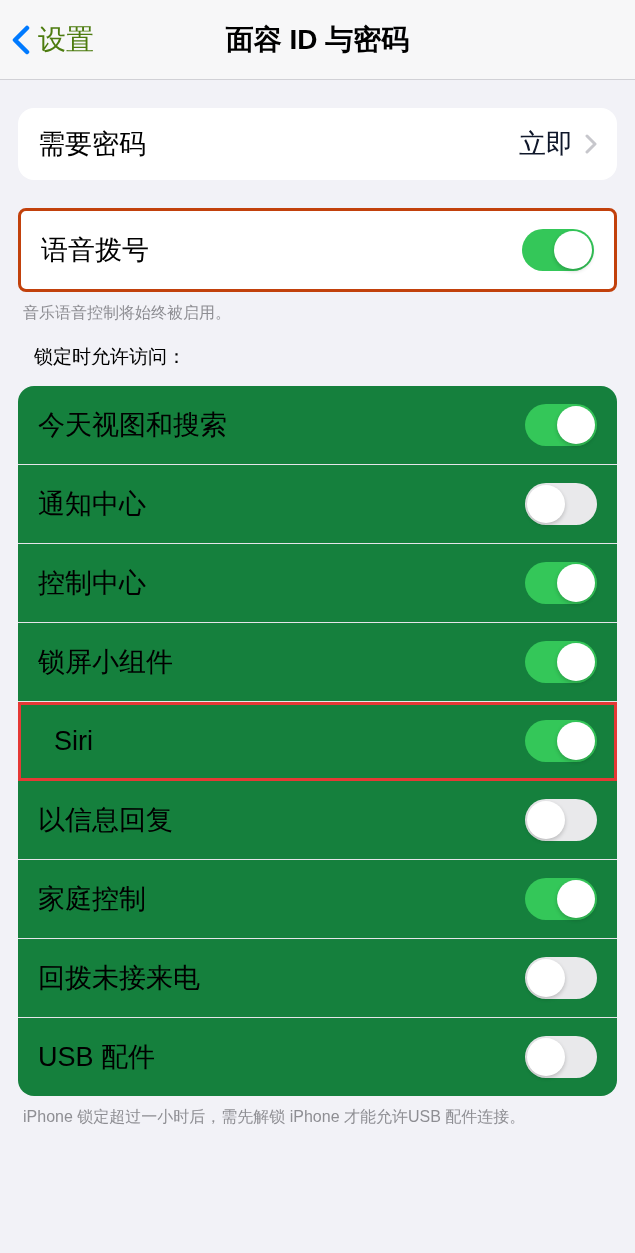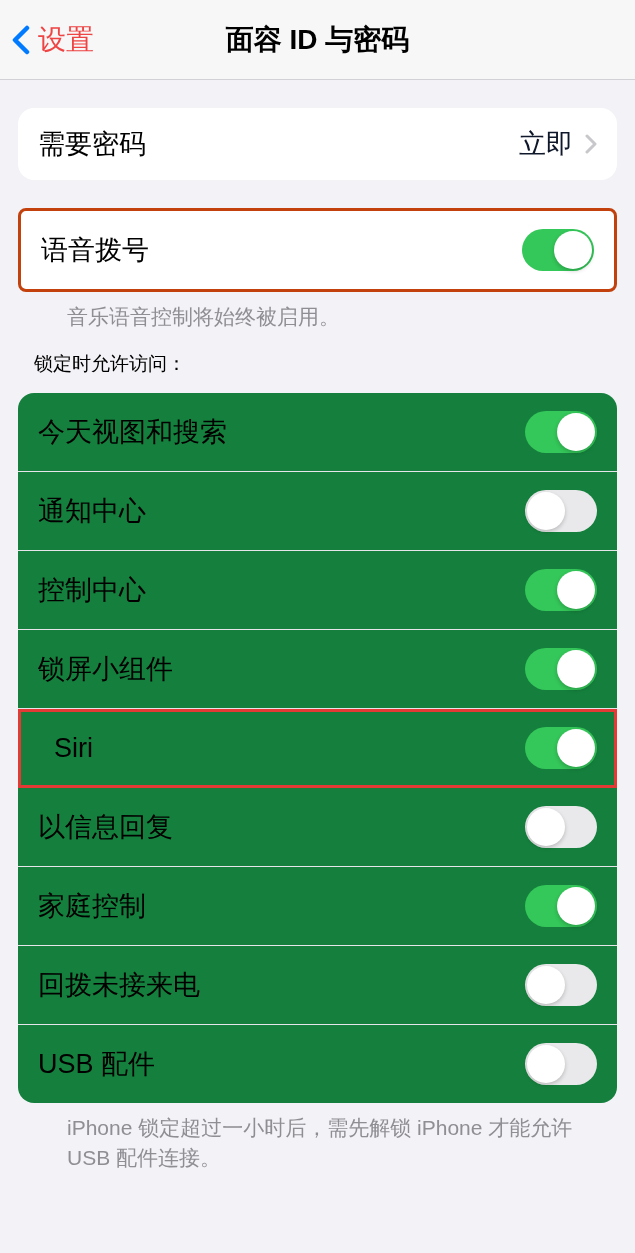--- a/index.html
+++ b/index.html
@@ -18,21 +18,21 @@
       display: flex;
       align-items: center;
       height: 80px;
       background: #f7f7f8;
       border-bottom: 1px solid #d1d1d6;
       position: relative;
     }
     .back-button {
       display: flex;
       align-items: center;
-      color: #ef4444;
+      color: #4d7c0f;
       font-size: 28px;
       padding-left: 12px;
       cursor: pointer;
     }
     .back-chevron {
       width: 18px;
       height: 30px;
       margin-right: 8px;
     }
     .header-title {
@@ -83,25 +83,24 @@
       align-items: center;
       color: #0f172a;
       font-size: 27px;
     }
     .chevron-right {
       width: 12px;
       height: 20px;
       margin-left: 12px;
     }
     .footer-text {
-      font-size: 21px;
+      font-size: 16px;
       color: #8e8e93;
-      padding: 10px 39px 0;
+      padding: 10px 23px 0;
       line-height: 1.4;
-      margin-left: 28px;
     }
     .section-header {
       font-size: 19px;
       color: #000000;
       padding: 20px 34px 8px;
     }
     .toggle {
       width: 72px;
       height: 42px;
       border-radius: 21px;

